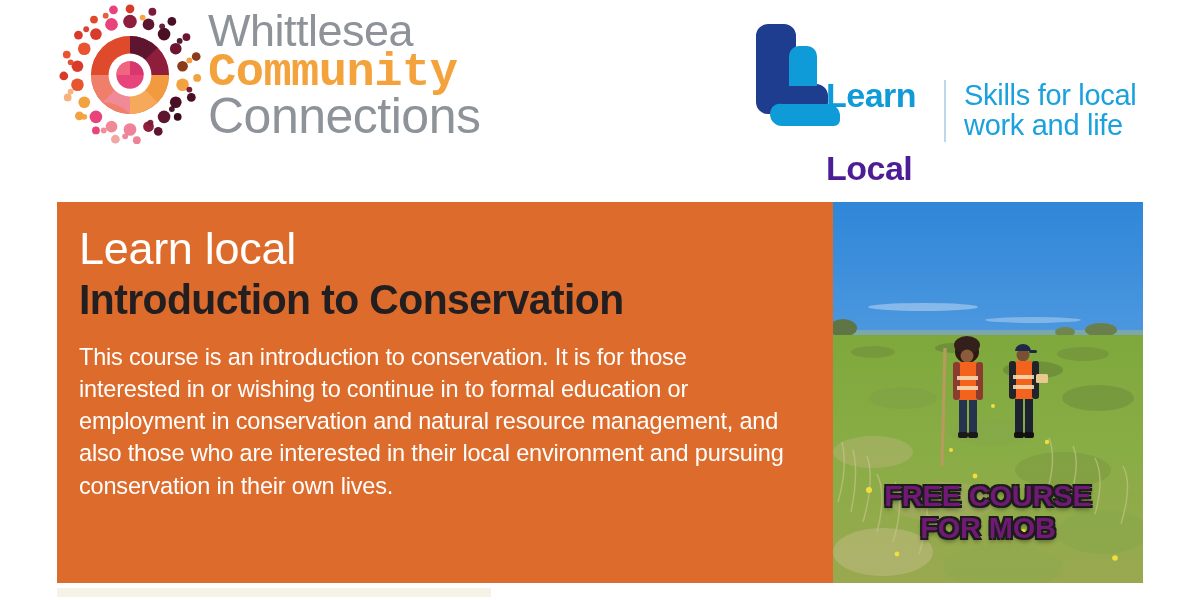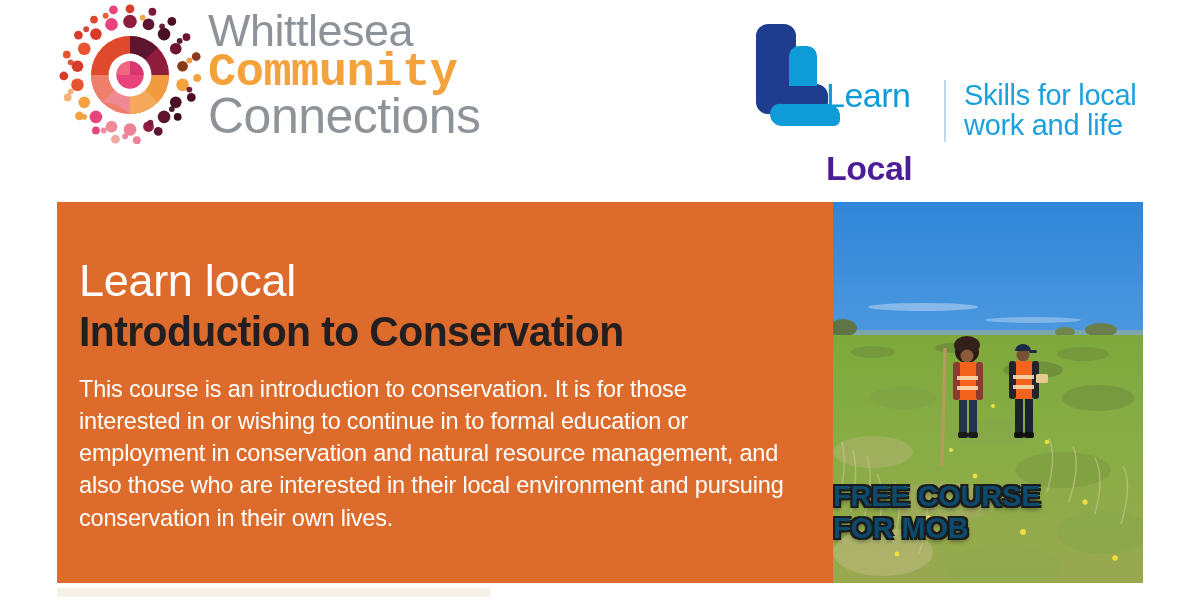--- a/index.html
+++ b/index.html
@@ -19,38 +19,38 @@
   .wcc-mark svg { display:block; width:146px; height:146px; }
   .wcc-words { margin-left:5px; line-height:0.96; }
   .wcc-l1 { font-size:45px; font-weight:300; color:#8d9399; letter-spacing:-0.5px; font-family:"Liberation Sans", sans-serif; }
   .wcc-l2 { font-size:47px; font-weight:bold; color:#f4a23c; letter-spacing:-0.5px; margin-top:-3px;font-family:Liberation Mono, monospace; }
   .wcc-l3 { font-size:50px; font-weight:normal; color:#8d9399; letter-spacing:-0.5px; margin-top:-3px;text-align:right; }
 
   .ll-logo { position:absolute; left:748px; top:22px; width:410px; height:128px; }
   .ll-mark { position:absolute; left:0; top:0; width:120px; height:105px; }
   .ll-mark svg { display:block; }
   .ll-words { position:absolute; left:78px; top:58px; line-height:0.92; }
-  .ll-w1 { font-size:34px; font-weight:normal; color:#0e9bd8; letter-spacing:-0.5px; }
+  .ll-w1 { font-size:34px; font-weight:bold; color:#0e9bd8; letter-spacing:-0.5px; }
   .ll-w2 { font-size:34px; font-weight:bold; color:#4c1d95; letter-spacing:-0.5px;margin-top:42px; }
   .ll-divider { position:absolute; left:196px; top:58px; width:2px; height:62px; background:#bcd9ec; }
   .ll-tag { position:absolute; left:216px; top:58px; line-height:1.04; font-size:29px; color:#1ba1dd; font-weight:400; letter-spacing:-0.3px; }
 
   
   .banner { position:absolute; left:57px; top:202px; width:1086px; height:381px; display:flex; }
-  .banner-text { width:776px; height:381px; background:#dd6c2c; padding:56px 38px 0 22px; }
+  .banner-text { width:776px; height:381px; background:#dd6c2c; padding:24px 38px 0 22px; }
   .kicker { font-size:45px; font-weight:300; color:#ffffff; line-height:1.0; letter-spacing:-0.3px; }
   .title { font-size:43px; font-weight:bold; color:#231f20; line-height:1.12; margin-top:4px; letter-spacing:-0.6px;
            font-family:"Liberation Sans Narrow","Liberation Sans", sans-serif; transform:scaleX(0.95); transform-origin:left center; }
   .blurb { font-size:24.5px; color:#ffffff; line-height:1.31; margin-top:18px; letter-spacing:-0.2px;
            font-family:"Liberation Sans Narrow","Liberation Sans", sans-serif; transform:scaleX(0.96); transform-origin:left top; width:104%; }
 
   .banner-photo { position:relative; width:310px; height:381px; overflow:hidden; background:#6aa9e0; }
   .photo-svg { position:absolute; left:0; top:0; }
-  .photo-caption { position:absolute; left:0; right:0; bottom:38px; text-align:left;
-                   font-size:29px; font-weight:bold; line-height:1.1; color:#0c4a6e; letter-spacing:-0.2px;
+  .photo-caption { position:absolute; left:0; right:0; bottom:38px; text-align:center;
+                   font-size:29px; font-weight:bold; line-height:1.1; color:#701a75; letter-spacing:-0.2px;
                    text-shadow: -2px -2px 0 #1c1c1c, 2px -2px 0 #1c1c1c, -2px 2px 0 #1c1c1c, 2px 2px 0 #1c1c1c,
                                 0 3px 5px rgba(0,0,0,0.55); }
 
   
   .bottom-strip { position:absolute; left:57px; top:588px; width:434px; height:9px; background:#f7f2e7; }
 </style>
 </head>
 <body>
 
 <div class="page">

